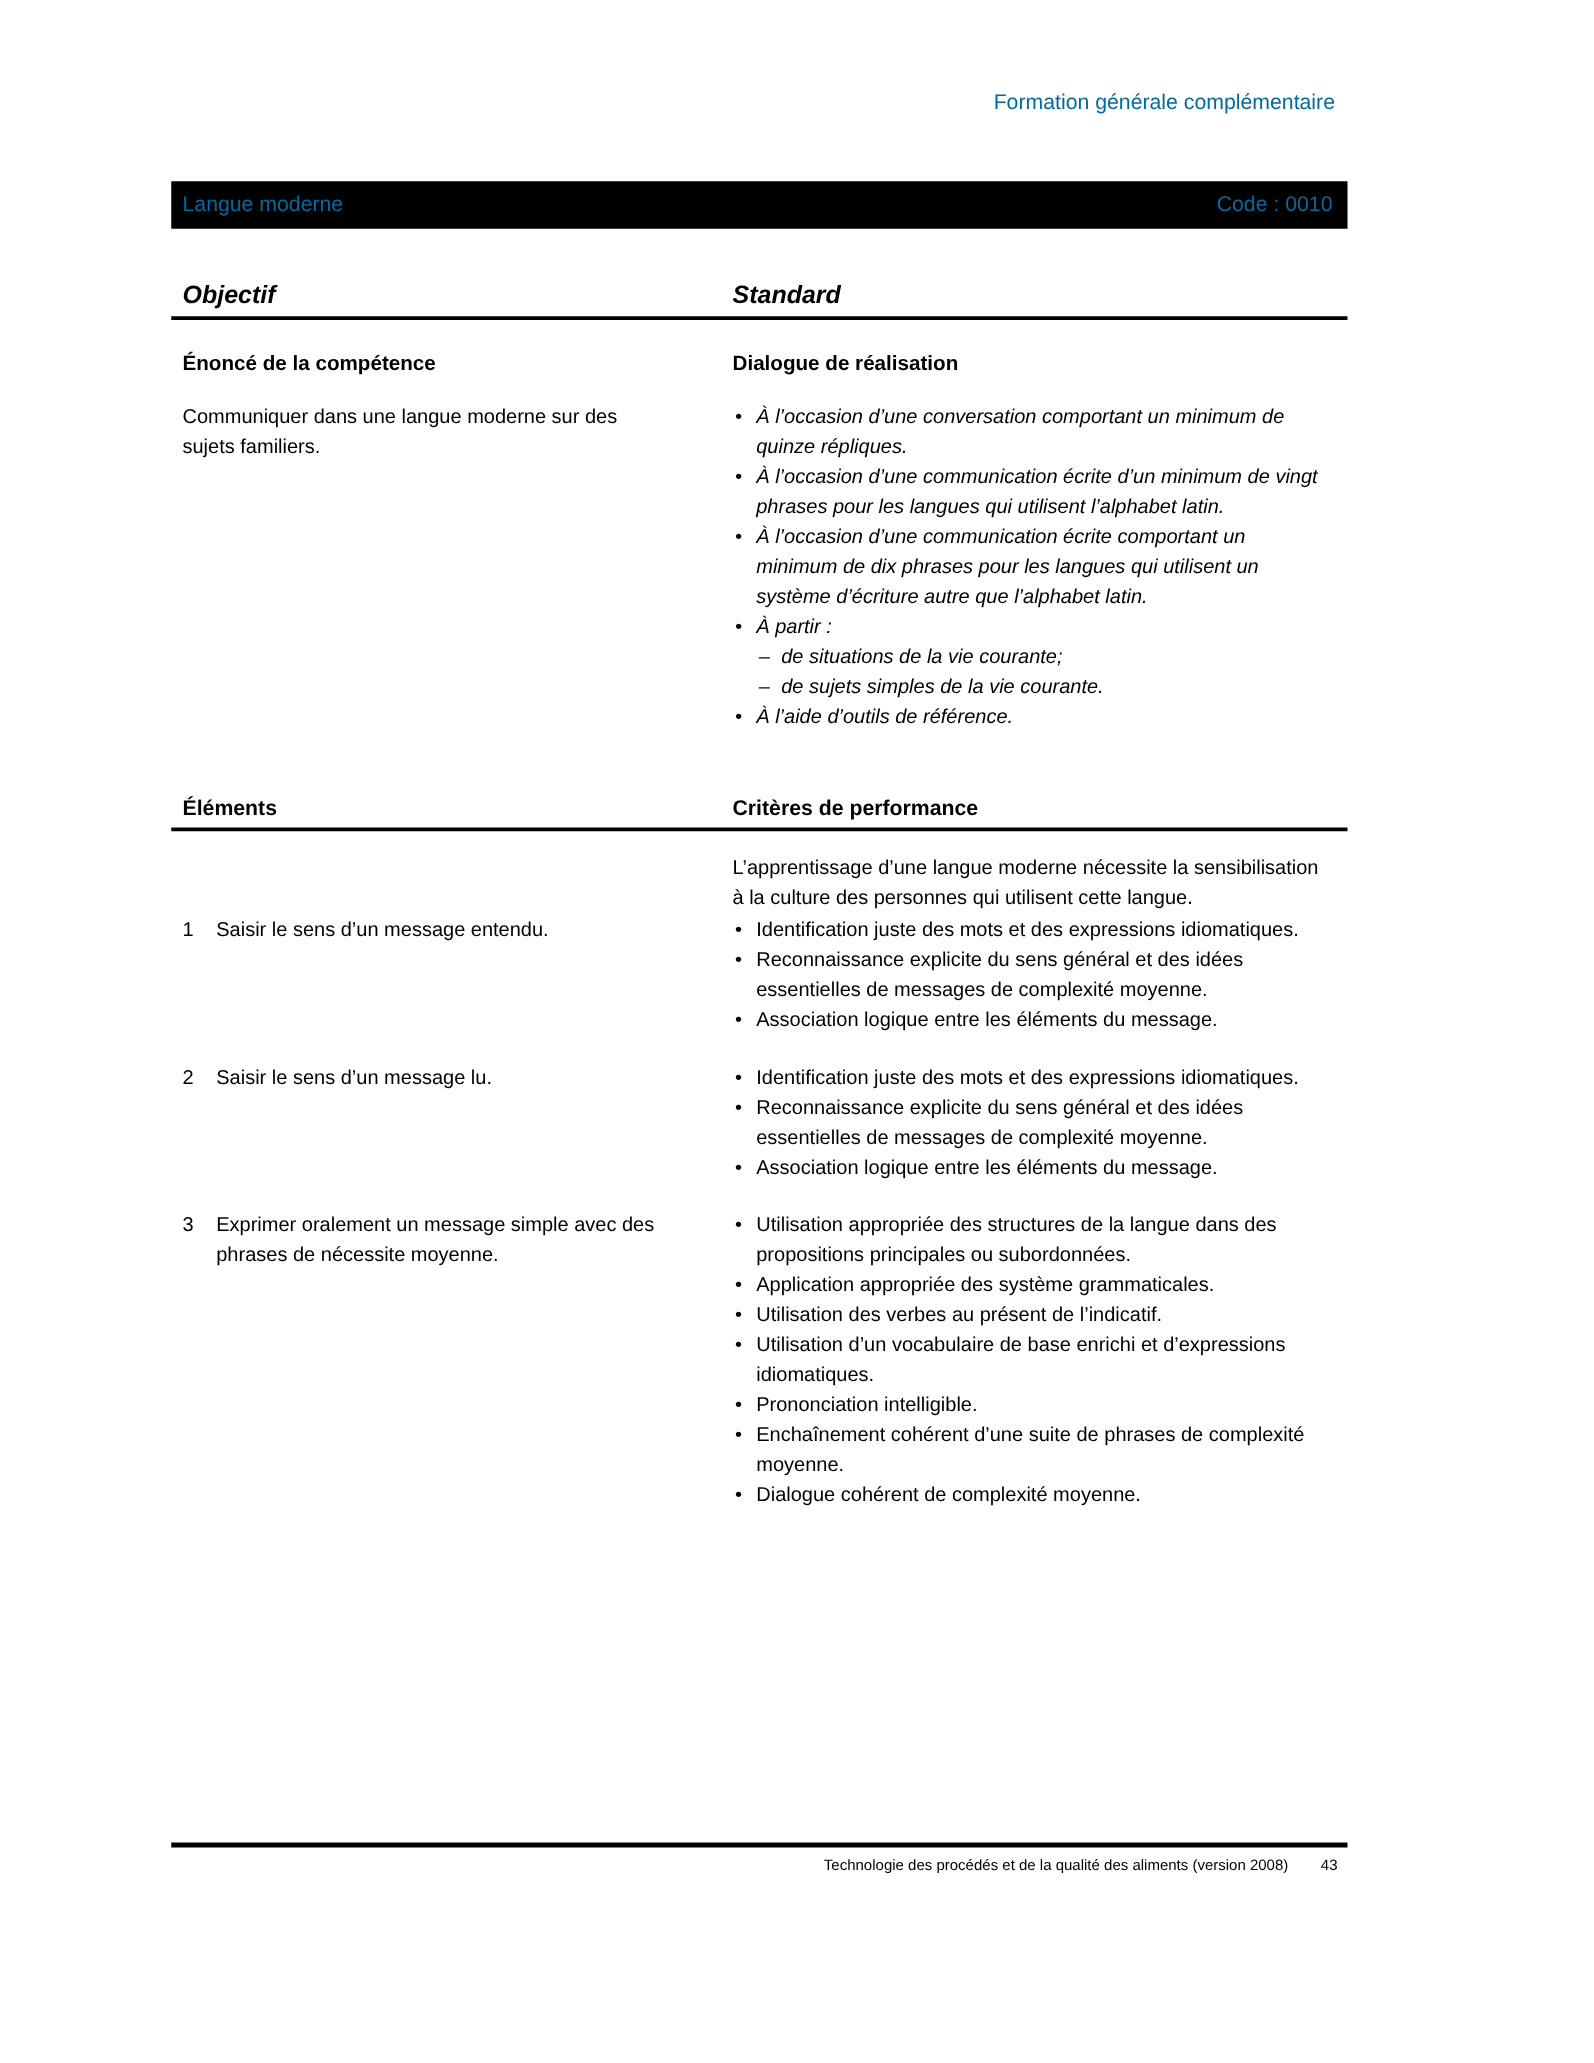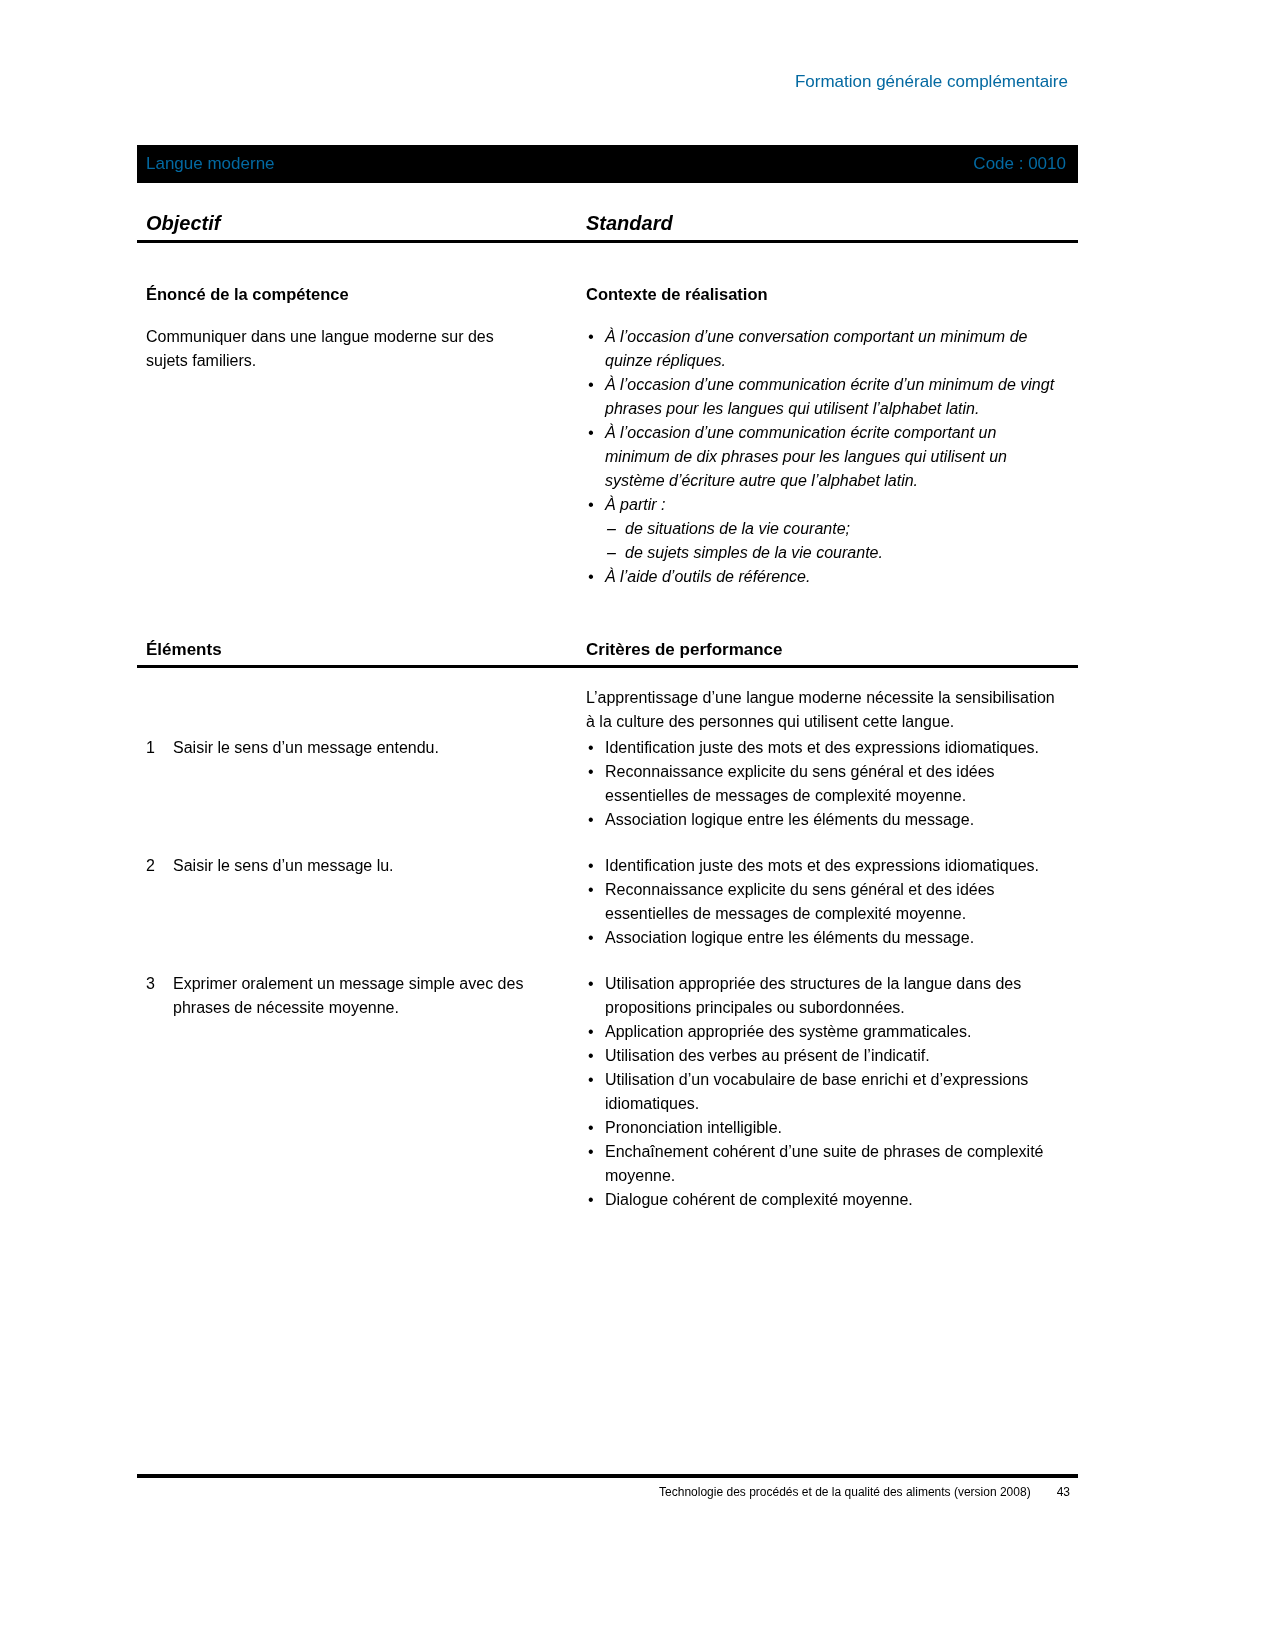--- a/index.html
+++ b/index.html
@@ -28,26 +28,26 @@
     display: flex;
     align-items: center;
     justify-content: space-between;
     padding: 0 12px 0 9px;
     font-size: 17px;
   }
 
   .col-grid { display: grid; grid-template-columns: 449px 1fr; }
   .pad-l { padding-left: 9px; }
 
-  .colheads-1 { margin-top: 29px; }
+  .colheads-1 { margin-top: 42px; }
   .col-h { font-size: 20px; font-weight: bold; font-style: italic; }
 
   .rule { height: 3px; background: #000; margin-top: 5px; }
 
-  .section-1 { margin-top: 41px; }
+  .section-1 { margin-top: 25px; }
   .sub-head { font-size: 16.5px; font-weight: bold; line-height: 20px; }
 
   .col-left { padding-left: 9px; padding-right: 30px; }
   .col-right { padding-right: 14px; }
 
   .body-text { margin-top: 21px; font-size: 16px; line-height: 24px; max-width: 392px; }
 
   ul.bullet-list { list-style: none; font-size: 16px; line-height: 24px; }
   ul.bullet-list.mt { margin-top: 21px; font-style: italic; }
   ul.bullet-list > li { position: relative; padding-left: 19px; }
@@ -101,21 +101,21 @@
     </div>
   </div>
   <div class="rule"></div>
 
   <div class="col-grid section-1">
     <div class="col-left">
       <div class="sub-head">Énoncé de la compétence</div>
       <p class="body-text">Communiquer dans une langue moderne sur des sujets familiers.</p>
     </div>
     <div class="col-right">
-      <div class="sub-head">Contexte de réalisation</div>
+      <div class="sub-head">Dialogue de réalisation</div>
       <ul class="bullet-list mt" id="context-list">
           <li><span>À l’occasion d’une conversation comportant un minimum de quinze répliques.</span></li>
           <li><span>À l’occasion d’une communication écrite d’un minimum de vingt phrases pour les langues qui utilisent l’alphabet latin.</span></li>
           <li><span>À l’occasion d’une communication écrite comportant un minimum de dix phrases pour les langues qui utilisent un système d’écriture autre que l’alphabet latin.</span></li>
           <li><span>À partir :</span><ul class="dash-list">
               <li>de situations de la vie courante;</li>
               <li>de sujets simples de la vie courante.</li>
             </ul></li>
           <li><span>À l’aide d’outils de référence.</span></li>
         </ul>

